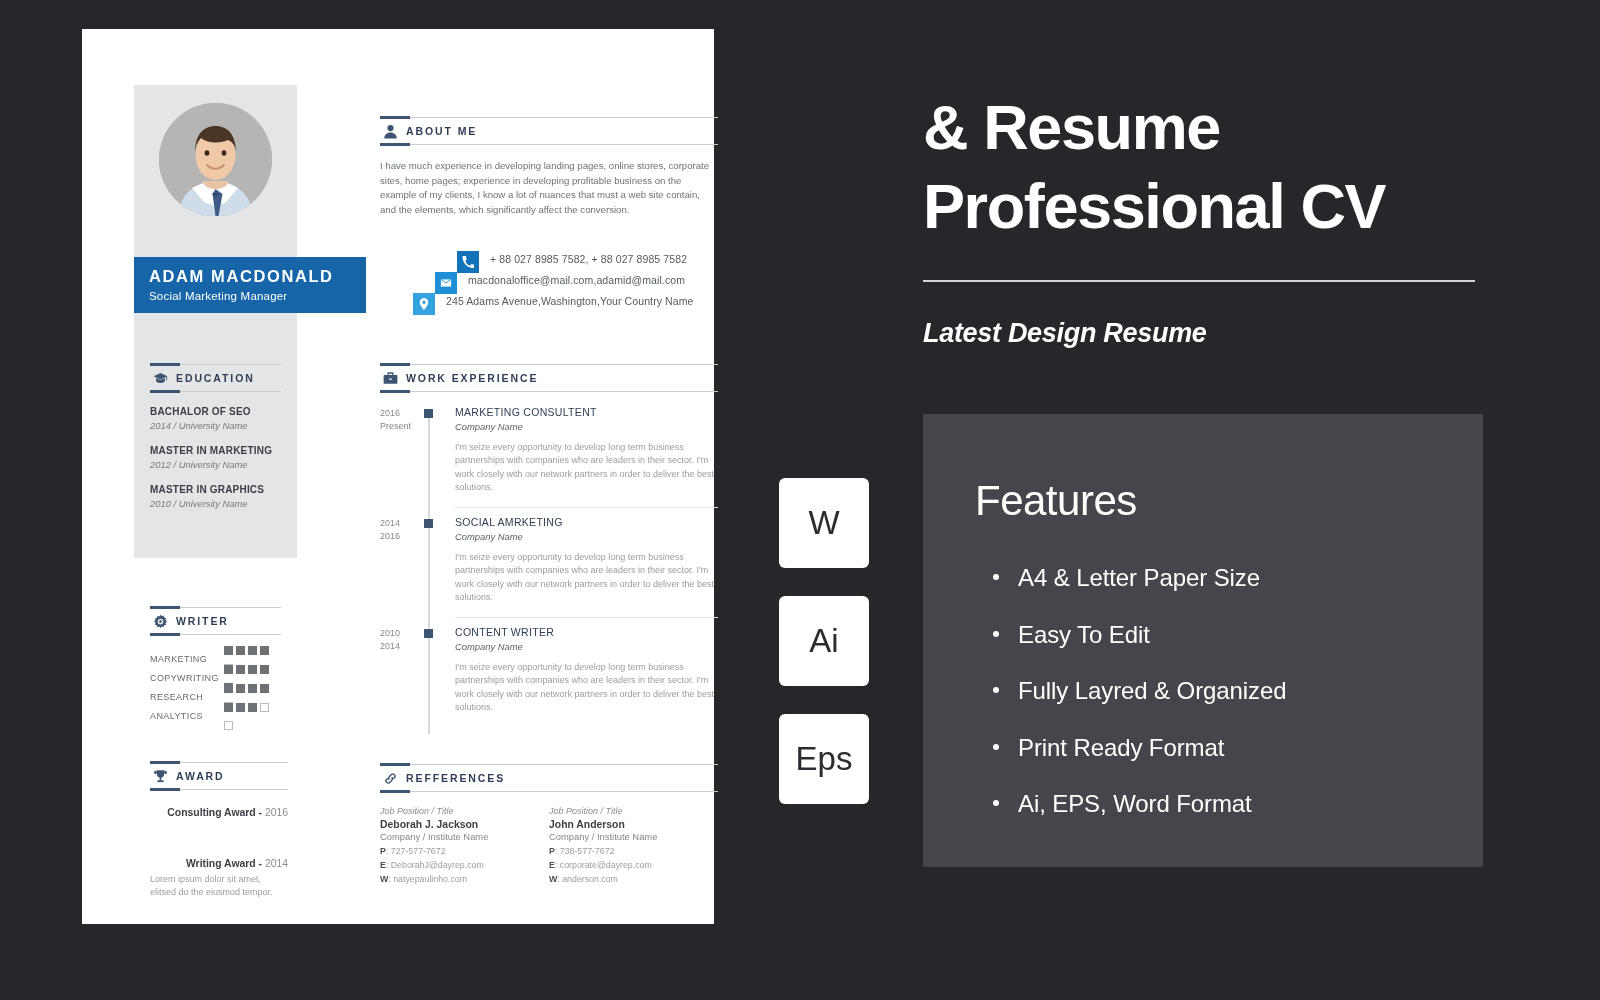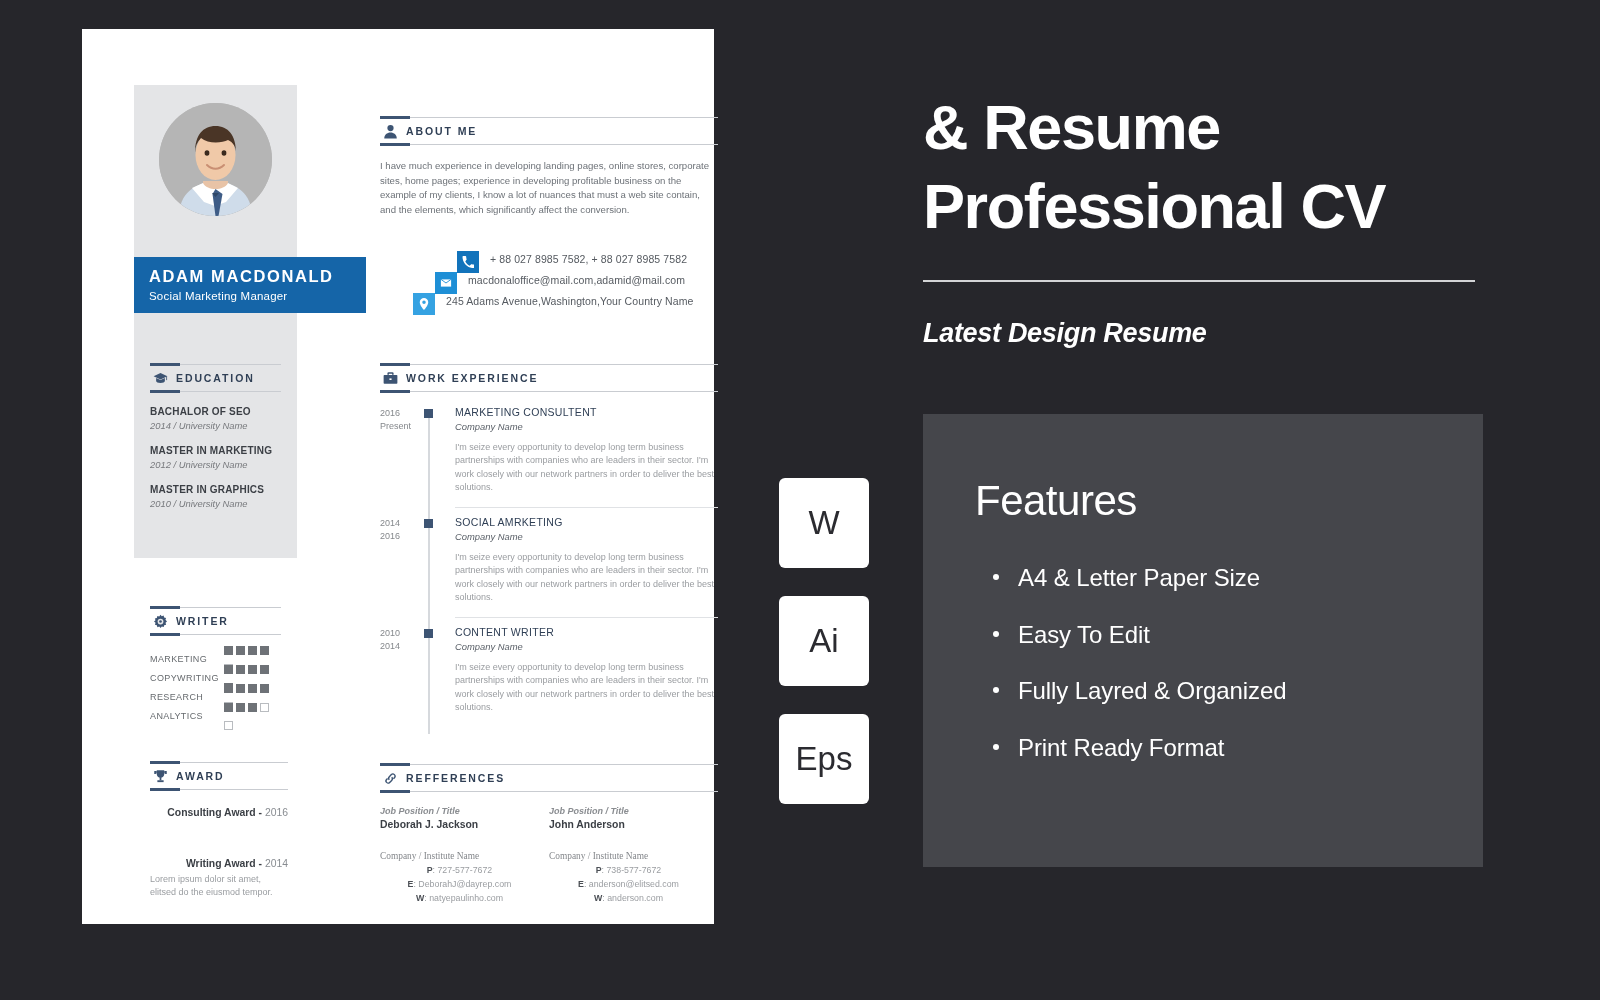--- a/index.html
+++ b/index.html
@@ -145,24 +145,24 @@
   }
   .job .jt { font-size: 10.5px; font-weight: 400; color: #2f3f55; letter-spacing: .3px; }
   .job .cn { font-size: 9.4px; font-style: italic; color: #5a6068; margin-top: 3px; }
   .job .jd { font-size: 9px; color: #9a9da1; line-height: 13.4px; margin-top: 9px; }
   .job .jsep { border-top: 1px solid #e0e2e5; margin-top: 12px; }
 
   
   .ref-sec { position: absolute; left: 298px; top: 727px; width: 338px; }
   .ref-cols { display: flex; margin-top: 14px; }
   .ref-col { width: 50%; padding-right: 10px; }
-  .ref-col .rp { font-size: 9px; font-style: italic; color: #8a8d91; font-weight: bold; }
+  .ref-col .rp { font-size: 9px; font-style: italic; color: #8a8d91; }
   .ref-col .rn { font-size: 10.4px; font-weight: 700; color: #3b3f45; margin-top: 3px; }
-  .ref-col .rc { font-size: 9.4px; color: #84878b; margin-top: 21px; font-family: Liberation Serif, serif; }
-  .ref-col .rl { font-size: 8.8px; color: #9a9da1; margin-top: 4px; text-align: center; }
+  .ref-col .rc { font-size: 9.4px; color: #84878b; margin-top: 1px; }
+  .ref-col .rl { font-size: 8.8px; color: #9a9da1; margin-top: 4px; }
   .ref-col .rl:first-of-type { margin-top: 12px; }
   .ref-col .rl b { color: #4b4f55; }
 
   
   .title-block { position: absolute; left: 923px; top: 88px; width: 552px; }
   .main-title {
     font-size: 63px; font-weight: 700; color: #ffffff;
     line-height: 79px; letter-spacing: -1.4px;
   }
   .title-rule {
@@ -449,21 +449,21 @@
           <div class="rc">Company / Institute Name</div>
           <div class="rl"><b>P</b><span>: 727-577-7672</span></div>
           <div class="rl"><b>E</b><span>: DeborahJ@dayrep.com</span></div>
           <div class="rl"><b>W</b><span>: natyepaulinho.com</span></div>
         </div>
         <div class="ref-col">
           <div class="rp">Job Position / Title</div>
           <div class="rn">John Anderson</div>
           <div class="rc">Company / Institute Name</div>
           <div class="rl"><b>P</b><span>: 738-577-7672</span></div>
-          <div class="rl"><b>E</b><span>: anderson@elitsed.com</span></div>
+          <div class="rl"><b>E</b><span>: corporate@dayrep.com</span></div>
           <div class="rl"><b>W</b><span>: anderson.com</span></div>
         </div>
       </div>
     </div>
   </div>
 
   <div class="title-block">
     <div class="main-title">&amp; Resume</div>
     <div class="main-title">Professional CV</div>
   </div>
@@ -476,16 +476,17 @@
     <div class="tile">Eps</div>
   </div>
 
   <div class="features-box">
     <div class="features-title">Features</div>
     <ul class="features-list">
       <li><span class="bul"></span><span>A4 &amp; Letter Paper Size</span></li>
       <li><span class="bul"></span><span>Easy To Edit</span></li>
       <li><span class="bul"></span><span>Fully Layred &amp; Organized</span></li>
       <li><span class="bul"></span><span>Print Ready Format</span></li>
+      <li><span class="bul"></span><span>Ai, EPS, Word Format</span></li>
     </ul>
   </div>
 
 </div>
 
 </body></html>

